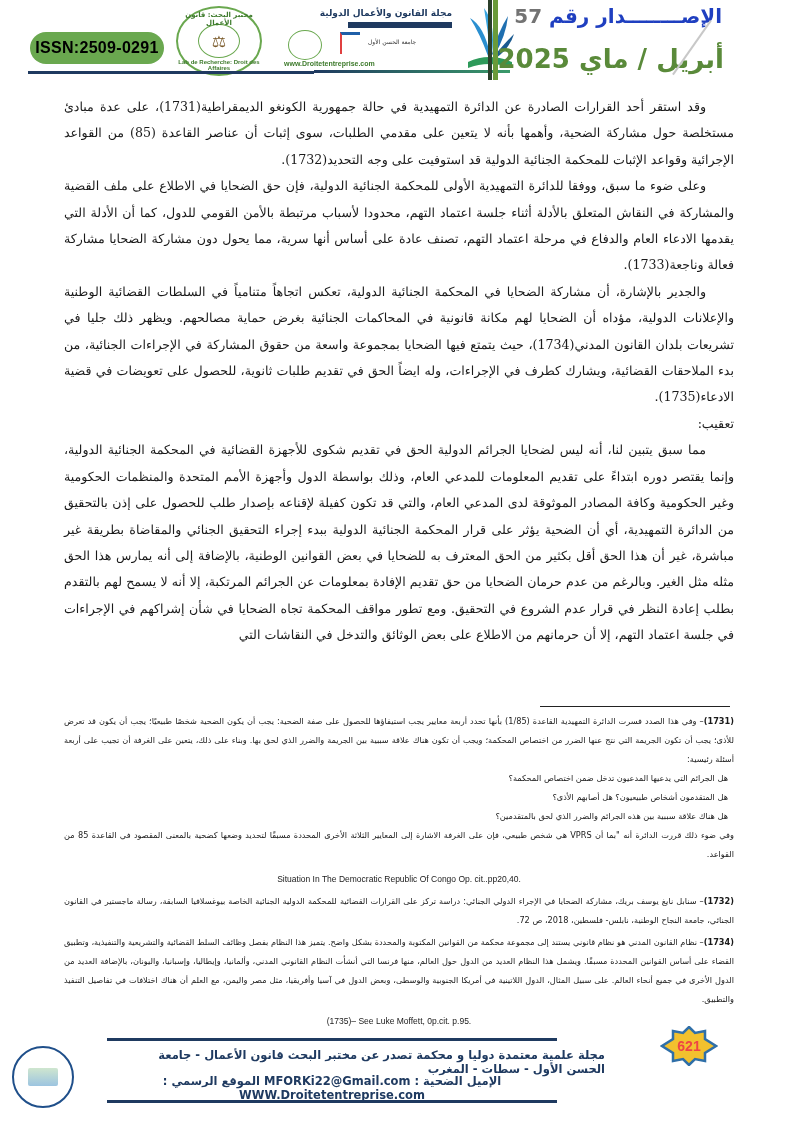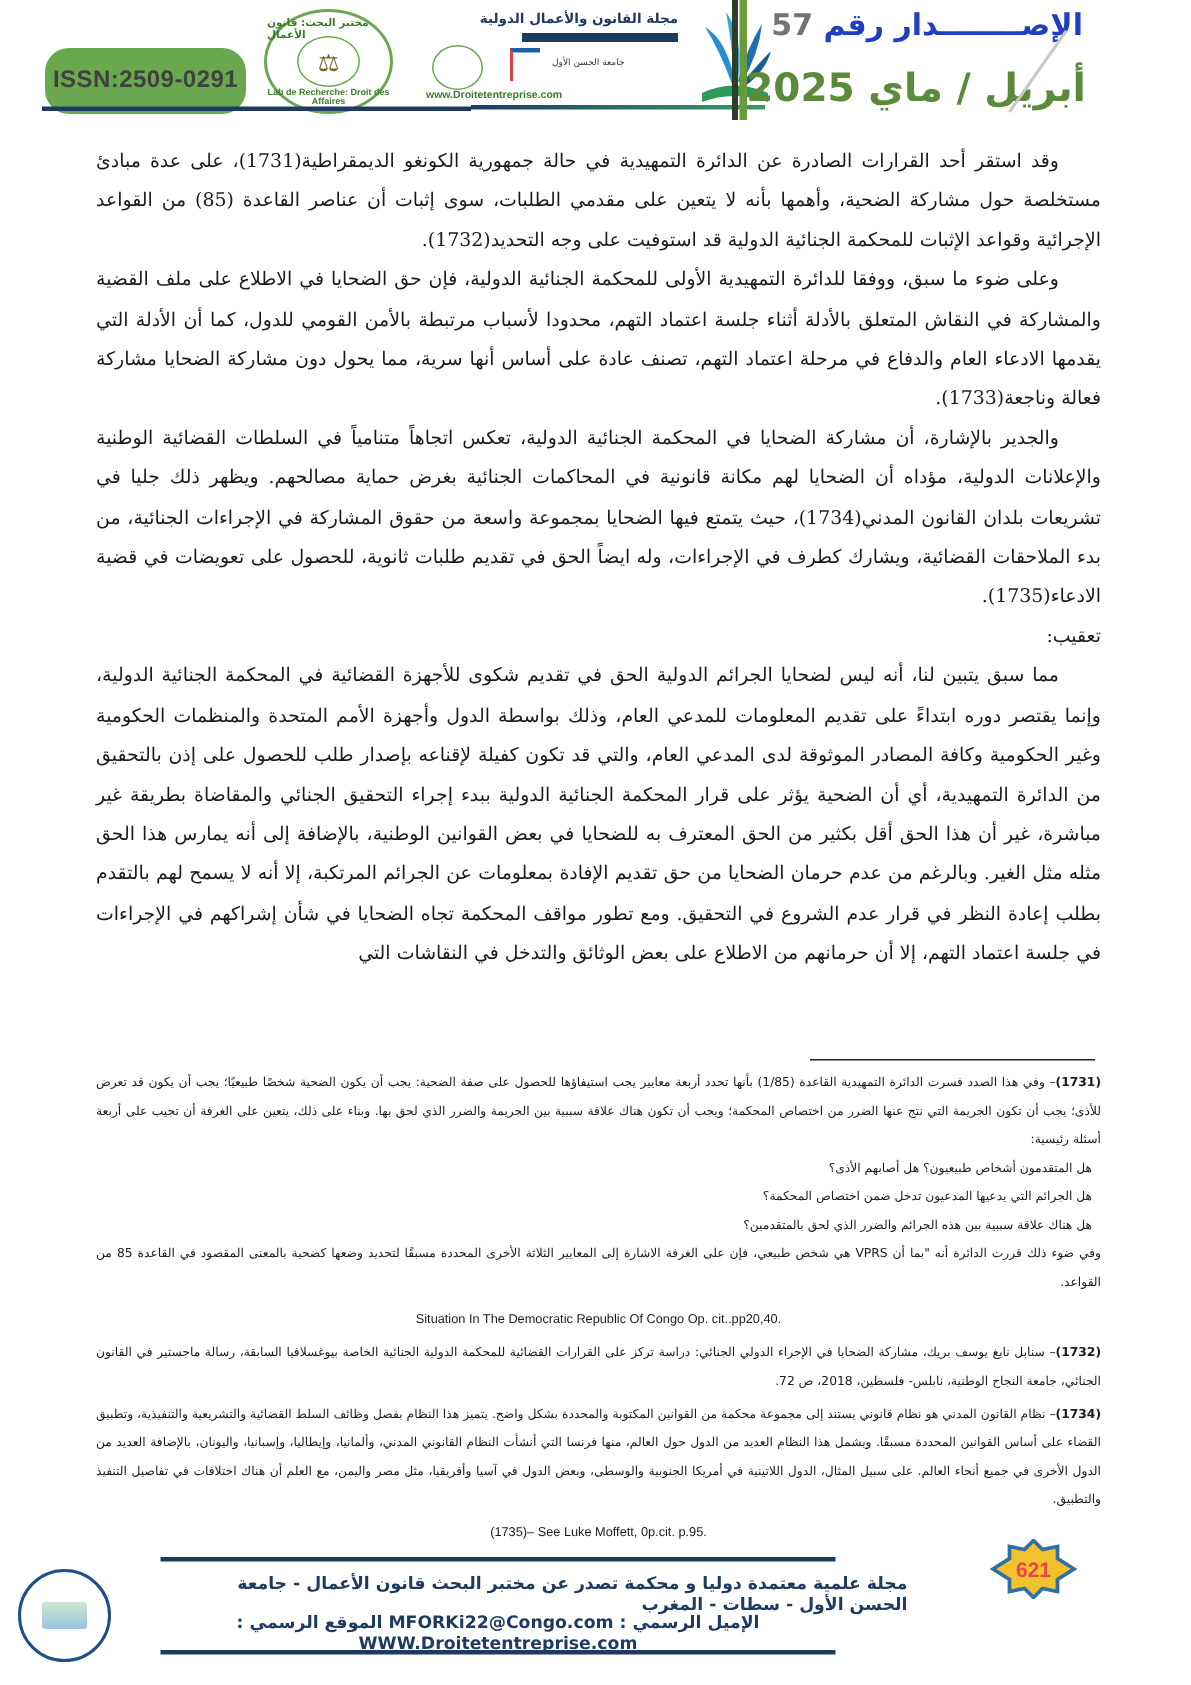--- a/index.html
+++ b/index.html
@@ -2,36 +2,36 @@
 <html><head>
 <meta charset="utf-8">
 <style>
   * { box-sizing: border-box; margin: 0; padding: 0; }
   html, body { width: 794px; height: 1123px; background: #ffffff; overflow: hidden; }
   body { position: relative; font-family: "DejaVu Sans", sans-serif; color: #1a1a1a; }
 
   
   .header { position: absolute; left: 0; top: 0; width: 794px; height: 86px; }
   .issn-badge {
-    position: absolute; left: 30px; top: 32px; width: 134px; height: 44px;
-    background: #6aa84f; border-radius: 16px; color: #404040;
+    position: absolute; left: 30px; top: 32px; width: 134px; height: 32px;
+    background: #6aa84f; border-radius: 16px; color: #000000;
     font-family: "Liberation Sans", sans-serif; font-weight: bold; font-size: 16px;
     display: flex; align-items: center; justify-content: center; letter-spacing: 0.3px;
   }
   .lab-seal {
     position: absolute; left: 176px; top: 6px; width: 86px; height: 70px;
     border: 2px solid #6aa84f; border-radius: 50%;
     display: flex; align-items: center; justify-content: center;
   }
   .lab-seal .inner {
     width: 42px; height: 34px; border: 1.5px solid #6aa84f; border-radius: 50%;
     display: flex; align-items: center; justify-content: center; color: #7a5a2a; font-size: 16px;
   }
   .seal-ring-text {
-    position: absolute; top: 3px; left: 0; right: 0; text-align: left;
+    position: absolute; top: 3px; left: 0; right: 0; text-align: center;
     font-size: 7px; color: #3d7a2b; font-weight: bold; direction: rtl;
   }
   .seal-bottom-text {
     position: absolute; bottom: 3px; left: 0; right: 0; text-align: center;
     font-size: 6px; color: #3d7a2b; font-weight: bold; font-family: "Liberation Sans", sans-serif;
   }
   .journal-banner {
     position: absolute; left: 284px; top: 8px; width: 176px; height: 62px;
   }
   .journal-banner .jtitle {
@@ -179,39 +179,39 @@
   <p>وعلى ضوء ما سبق، ووفقا للدائرة التمهيدية الأولى للمحكمة الجنائية الدولية، فإن حق الضحايا في الاطلاع على ملف القضية والمشاركة في النقاش المتعلق بالأدلة أثناء جلسة اعتماد التهم، محدودا لأسباب مرتبطة بالأمن القومي للدول، كما أن الأدلة التي يقدمها الادعاء العام والدفاع في مرحلة اعتماد التهم، تصنف عادة على أساس أنها سرية، مما يحول دون مشاركة الضحايا مشاركة فعالة وناجعة(1733).</p>
   <p>والجدير بالإشارة، أن مشاركة الضحايا في المحكمة الجنائية الدولية، تعكس اتجاهاً متنامياً في السلطات القضائية الوطنية والإعلانات الدولية، مؤداه أن الضحايا لهم مكانة قانونية في المحاكمات الجنائية بغرض حماية مصالحهم. ويظهر ذلك جليا في تشريعات بلدان القانون المدني(1734)، حيث يتمتع فيها الضحايا بمجموعة واسعة من حقوق المشاركة في الإجراءات الجنائية، من بدء الملاحقات القضائية، ويشارك كطرف في الإجراءات، وله ايضاً الحق في تقديم طلبات ثانوية، للحصول على تعويضات في قضية الادعاء(1735).</p>
   <p class="heading">تعقيب:</p>
   <p>مما سبق يتبين لنا، أنه ليس لضحايا الجرائم الدولية الحق في تقديم شكوى للأجهزة القضائية في المحكمة الجنائية الدولية، وإنما يقتصر دوره ابتداءً على تقديم المعلومات للمدعي العام، وذلك بواسطة الدول وأجهزة الأمم المتحدة والمنظمات الحكومية وغير الحكومية وكافة المصادر الموثوقة لدى المدعي العام، والتي قد تكون كفيلة لإقناعه بإصدار طلب للحصول على إذن بالتحقيق من الدائرة التمهيدية، أي أن الضحية يؤثر على قرار المحكمة الجنائية الدولية ببدء إجراء التحقيق الجنائي والمقاضاة بطريقة غير مباشرة، غير أن هذا الحق أقل بكثير من الحق المعترف به للضحايا في بعض القوانين الوطنية، بالإضافة إلى أنه يمارس هذا الحق مثله مثل الغير. وبالرغم من عدم حرمان الضحايا من حق تقديم الإفادة بمعلومات عن الجرائم المرتكبة، إلا أنه لا يسمح لهم بالتقدم بطلب إعادة النظر في قرار عدم الشروع في التحقيق. ومع تطور مواقف المحكمة تجاه الضحايا في شأن إشراكهم في الإجراءات في جلسة اعتماد التهم، إلا أن حرمانهم من الاطلاع على بعض الوثائق والتدخل في النقاشات التي</p>
 </div>
 
 <div class="fn-rule"></div>
 <div class="footnotes">
   <div class="fn">
     <span class="fn-num">(1731)</span><span>– وفي هذا الصدد فسرت الدائرة التمهيدية القاعدة (1/85) بأنها تحدد أربعة معايير يجب استيفاؤها للحصول على صفة الضحية: يجب أن يكون الضحية شخصًا طبيعيًا؛ يجب أن يكون قد تعرض للأذى؛ يجب أن تكون الجريمة التي نتج عنها الضرر من اختصاص المحكمة؛ ويجب أن تكون هناك علاقة سببية بين الجريمة والضرر الذي لحق بها. وبناء على ذلك، يتعين على الغرفة أن تجيب على أربعة أسئلة رئيسية:</span>
+    <div class="q">هل الجرائم التي يدعيها المدعيون تدخل ضمن اختصاص المحكمة؟</div>
     <div class="q">هل المتقدمون أشخاص طبيعيون؟ هل أصابهم الأذى؟</div>
-    <div class="q">هل الجرائم التي يدعيها المدعيون تدخل ضمن اختصاص المحكمة؟</div>
     <div class="q">هل هناك علاقة سببية بين هذه الجرائم والضرر الذي لحق بالمتقدمين؟</div>
     <div>وفي ضوء ذلك قررت الدائرة أنه "بما أن VPRS هي شخص طبيعي، فإن على الغرفة الاشارة إلى المعايير الثلاثة الأخرى المحددة مسبقًا    لتحديد وضعها كضحية بالمعنى المقصود في القاعدة 85 من القواعد.</div>
     <div class="ltr" style="margin-top:6px;">Situation In The Democratic Republic Of Congo Op. cit..pp20,40.</div>
   </div>
   <div class="fn">
     <span class="fn-num">(1732)</span><span>– سنابل نايغ يوسف بريك، مشاركة الضحايا في الإجراء الدولي الجنائي: دراسة تركز على القرارات القضائية للمحكمة الدولية الجنائية الخاصة بيوغسلافيا السابقة، رسالة ماجستير في القانون الجنائي، جامعة النجاح الوطنية، نابلس- فلسطين، 2018، ص 72.</span>
   </div>
   <div class="fn">
     <span class="fn-num">(1734)</span><span>– نظام القانون المدني هو نظام قانوني يستند إلى مجموعة محكمة من القوانين المكتوبة والمحددة بشكل واضح. يتميز هذا النظام بفصل وظائف السلط القضائية والتشريعية والتنفيذية، وتطبيق القضاء على أساس القوانين المحددة مسبقًا. ويشمل هذا النظام العديد من الدول حول العالم، منها فرنسا التي أنشأت النظام القانوني المدني، وألمانيا، وإيطاليا، وإسبانيا، واليونان، بالإضافة العديد من الدول الأخرى في جميع أنحاء العالم. على سبيل المثال، الدول اللاتينية في أمريكا الجنوبية والوسطى، وبعض الدول في آسيا وأفريقيا، مثل مصر واليمن، مع العلم أن هناك اختلافات في تفاصيل التنفيذ والتطبيق.</span>
   </div>
   <div class="fn ltr">(1735)– See Luke Moffett, 0p.cit. p.95.</div>
 </div>
 
 <div class="footer-seal">
   <div class="fs-inner"></div>
 </div>
 <div class="footer-rule-top"></div>
 <div class="footer-line1">مجلة علمية معتمدة  دوليا و محكمة تصدر عن مختبر البحث قانون الأعمال - جامعة الحسن الأول - سطات - المغرب</div>
-<div class="footer-line2">الإميل الرسمي :  MFORKi22@Congo.com الموقع الرسمي : WWW.Droitetentreprise.com</div>
+<div class="footer-line2">الإميل الضحية :  MFORKi22@Gmail.com الموقع الرسمي : WWW.Droitetentreprise.com</div>
 <div class="footer-rule-bot"></div>
 
 <svg class="page-star" viewBox="0 0 58 40">
   <polygon points="29,1 35,7 45,5 45,13 56,20 45,27 45,35 35,33 29,39 23,33 13,35 13,27 2,20 13,13 13,5 23,7" fill="#f2c12e" stroke="#2f6fa8" stroke-width="2.5"></polygon>
 </svg>
 <div class="page-num">621</div>
 
 </body></html>

